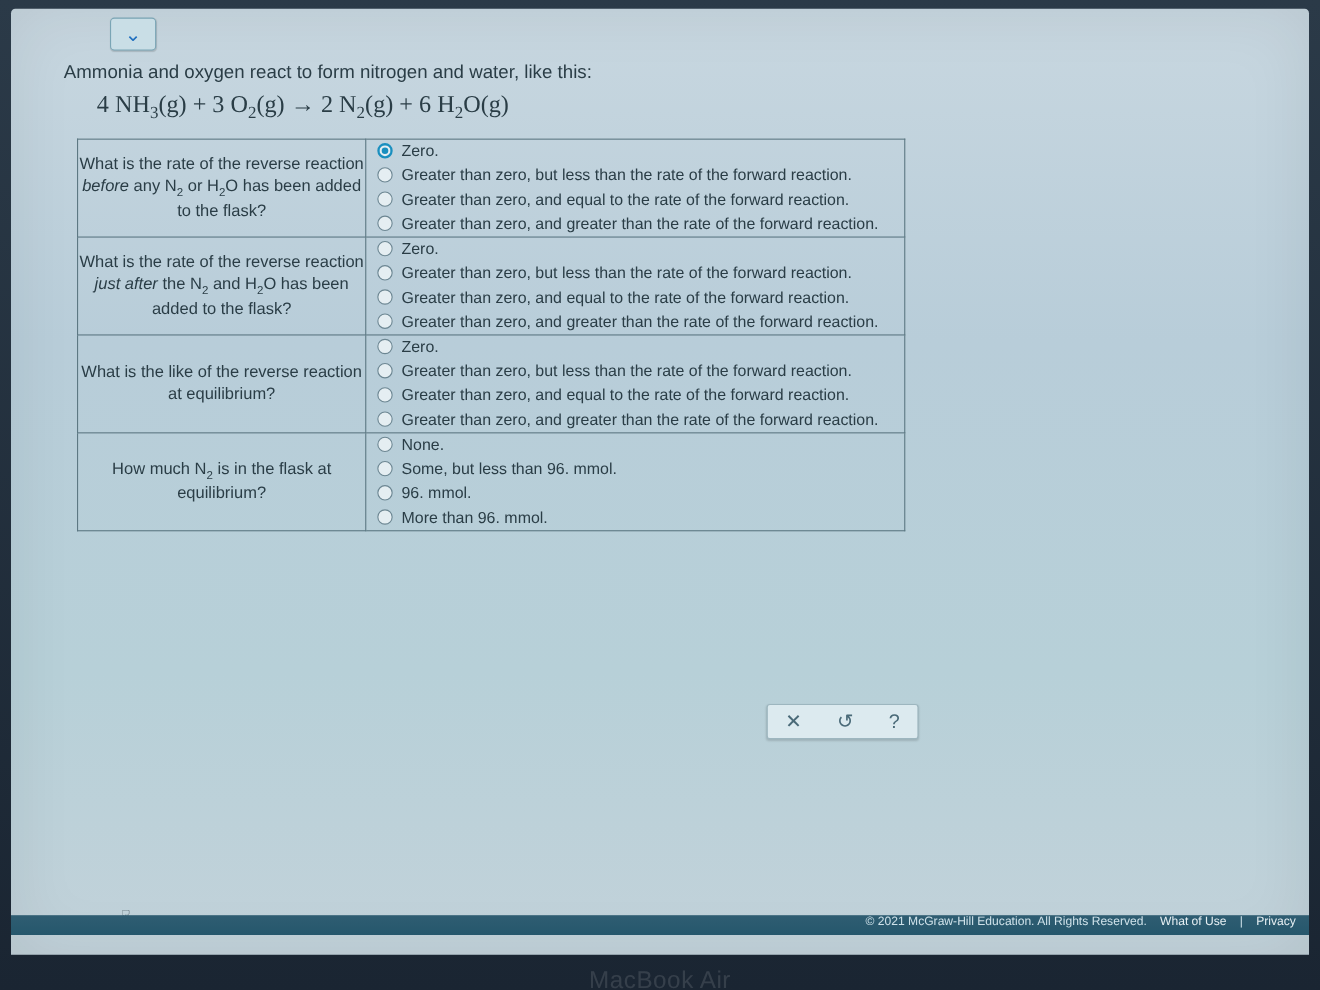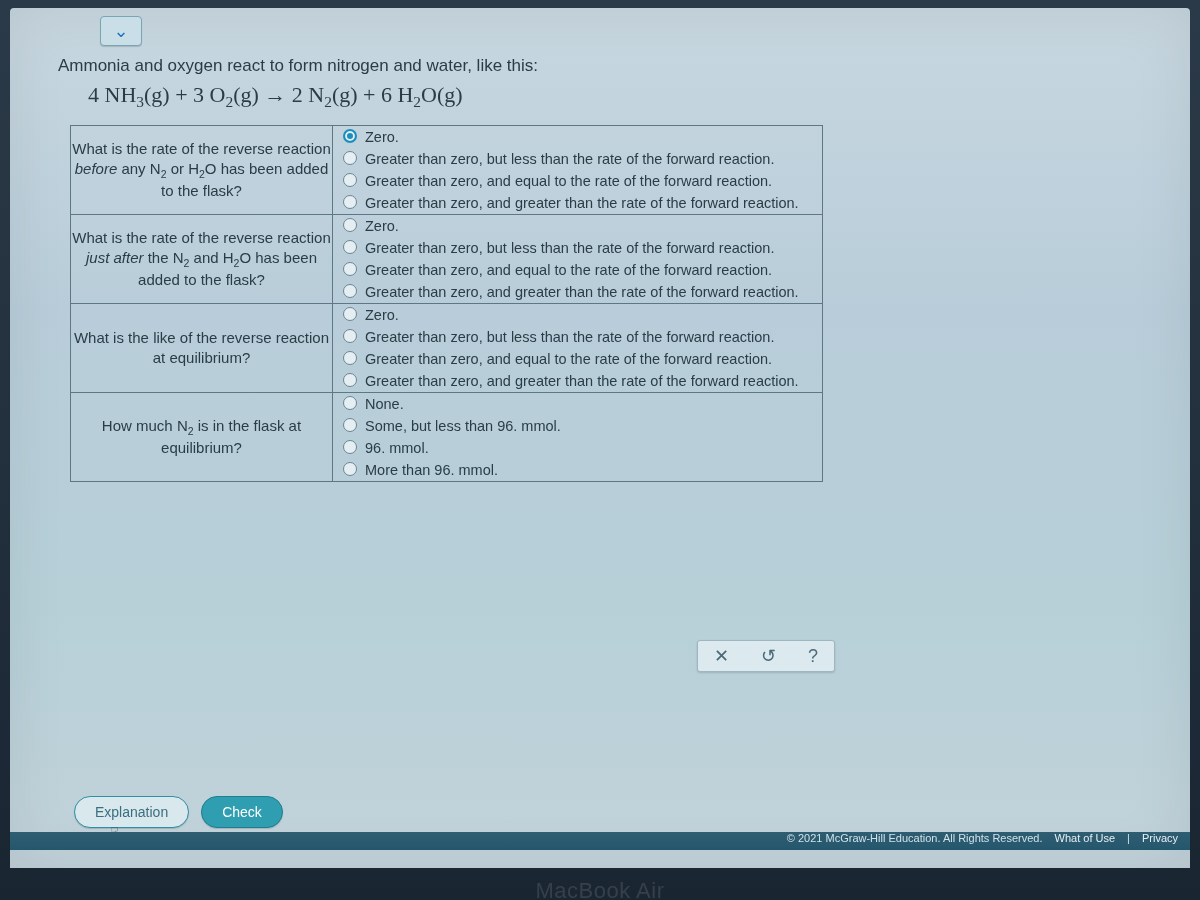--- a/index.html
+++ b/index.html
@@ -249,24 +249,20 @@
         </tbody>
     </table>
   </div>
 
   <div class="util-bar">
     <span>✕</span>
     <span>↺</span>
     <span>?</span>
   </div>
 
-  <div class="action-row">
-    <div class="btn btn-explain">Explanation</div>
-    <div class="btn btn-check">Check</div>
-  </div>
   <div class="cursor">☟</div>
 
   <div class="footer-bar">
     <span>© 2021 McGraw-Hill Education. All Rights Reserved.</span>
     <a href="#">What of Use</a>
     <span>|</span>
     <a href="#">Privacy</a>
   </div>
 </div>
 

